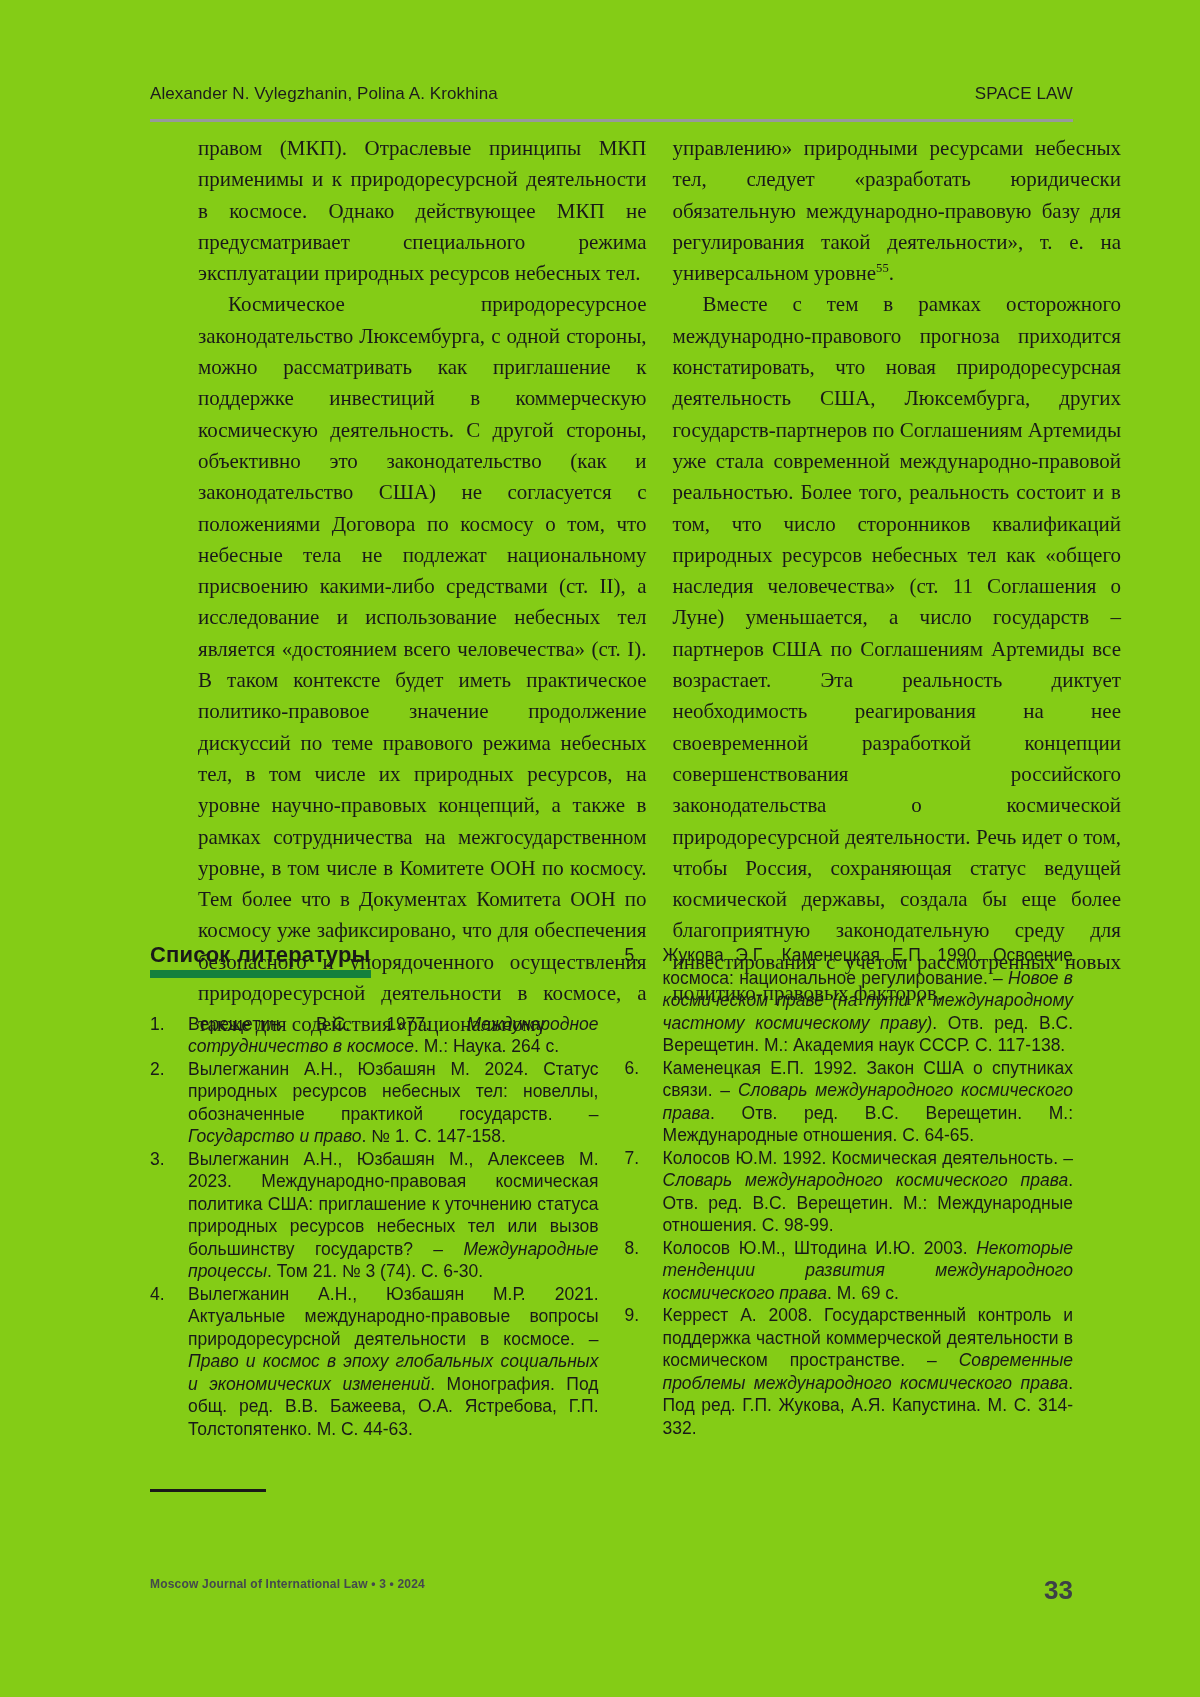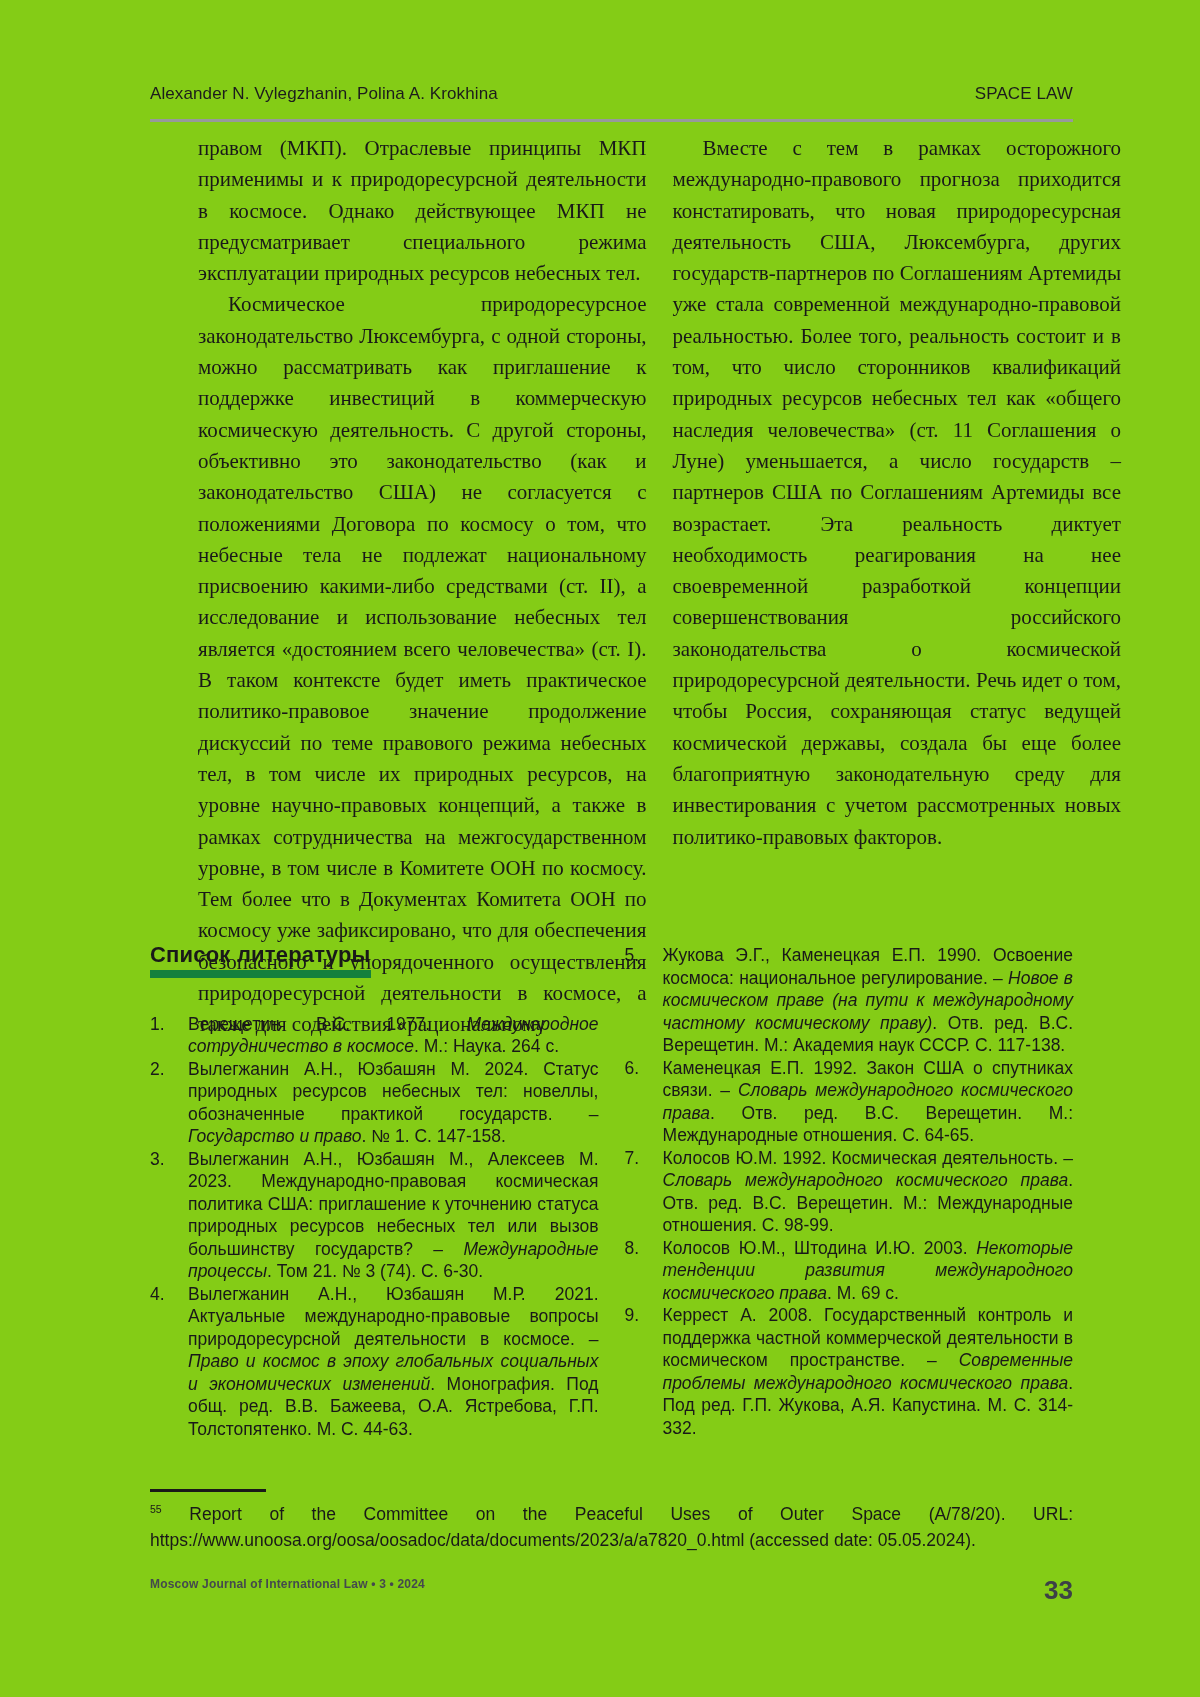--- a/index.html
+++ b/index.html
@@ -59,20 +59,21 @@
     <div class="header-rule"></div>
   </div>
 
   <div class="body-block">
     <div class="columns">
       <div class="col" id="body-col-left">
           <p class="para"><span>правом (МКП). Отраслевые принципы МКП применимы и к природоресурсной деятельности в космосе. Однако действующее МКП не предусматривает специального режима эксплуатации природных ресурсов небесных тел.</span></p>
           <p class="para ind"><span>Космическое природоресурсное законодательство Люксембурга, с одной стороны, можно рассматривать как приглашение к поддержке инвестиций в коммерческую космическую деятельность. С другой стороны, объективно это законодательство (как и законодательство США) не согласуется с положениями Договора по космосу о том, что небесные тела не подлежат национальному присвоению какими-либо средствами (ст. II), а исследование и использование небесных тел является «достоянием всего человечества» (ст. I). В таком контексте будет иметь практическое политико-правовое значение продолжение дискуссий по теме правового режима небесных тел, в том числе их природных ресурсов, на уровне научно-правовых концепций, а также в рамках сотрудничества на межгосударственном уровне, в том числе в Комитете ООН по космосу. Тем более что в Документах Комитета ООН по космосу уже зафиксировано, что для обеспечения безопасного и упорядоченного осуществления природоресурсной деятельности в космосе, а также для содействия «рациональному</span></p>
         </div>
       <div class="col" id="body-col-right">
+          <p class="para"><span>управлению» природными ресурсами небесных тел, следует «разработать юридически обязательную международно-правовую базу для регулирования такой деятельности», т. е. на универсальном уровне</span><sup>55</sup><span>.</span></p>
           <p class="para ind"><span>Вместе с тем в рамках осторожного международно-правового прогноза приходится констатировать, что новая природоресурсная деятельность США, Люксембурга, других государств-партнеров по Соглашениям Артемиды уже стала современной международно-правовой реальностью. Более того, реальность состоит и в том, что число сторонников квалификаций природных ресурсов небесных тел как «общего наследия человечества» (ст. 11 Соглашения о Луне) уменьшается, а число государств – партнеров США по Соглашениям Артемиды все возрастает. Эта реальность диктует необходимость реагирования на нее своевременной разработкой концепции совершенствования российского законодательства о космической природоресурсной деятельности. Речь идет о том, чтобы Россия, сохраняющая статус ведущей космической державы, создала бы еще более благоприятную законодательную среду для инвестирования с учетом рассмотренных новых политико-правовых факторов.</span></p>
         </div>
     </div>
   </div>
 
   <div class="refs-block">
     <div class="refs-columns">
       <div class="refs-col">
         <h2 class="refs-heading"><span class="u">Список литературы</span></h2>
         <div id="refs-col-1">
@@ -116,19 +117,18 @@
               <span class="ref-num">9.</span>
               <span class="ref-body"><span>Керрест А. 2008. Государственный контроль и поддержка частной коммерческой деятельности в космическом пространстве. – </span><span class="it">Современные проблемы международного космического права</span><span>. Под ред. Г.П. Жукова, А.Я. Капустина. М. С. 314-332.</span></span>
             </div>
           </div>
       </div>
     </div>
   </div>
 
   <div class="footnote-block">
     <div class="footnote-rule"></div>
-    <div class="footnote-text" id="footnote-text"><sup>55</sup><span> Report of the Committee on the Peaceful Uses of Outer Space (A/78/20). URL: https://www.unoosa.org/oosa/oosadoc/data/documents/2023/a/a7820_0.html (accessed date: 05.05.2024).</span></div>
   </div>
 
   <div class="footer-journal">Moscow Journal of International Law • 3 • 2024</div>
   <div class="page-number">33</div>
 
 </div>
 
 </body></html>

